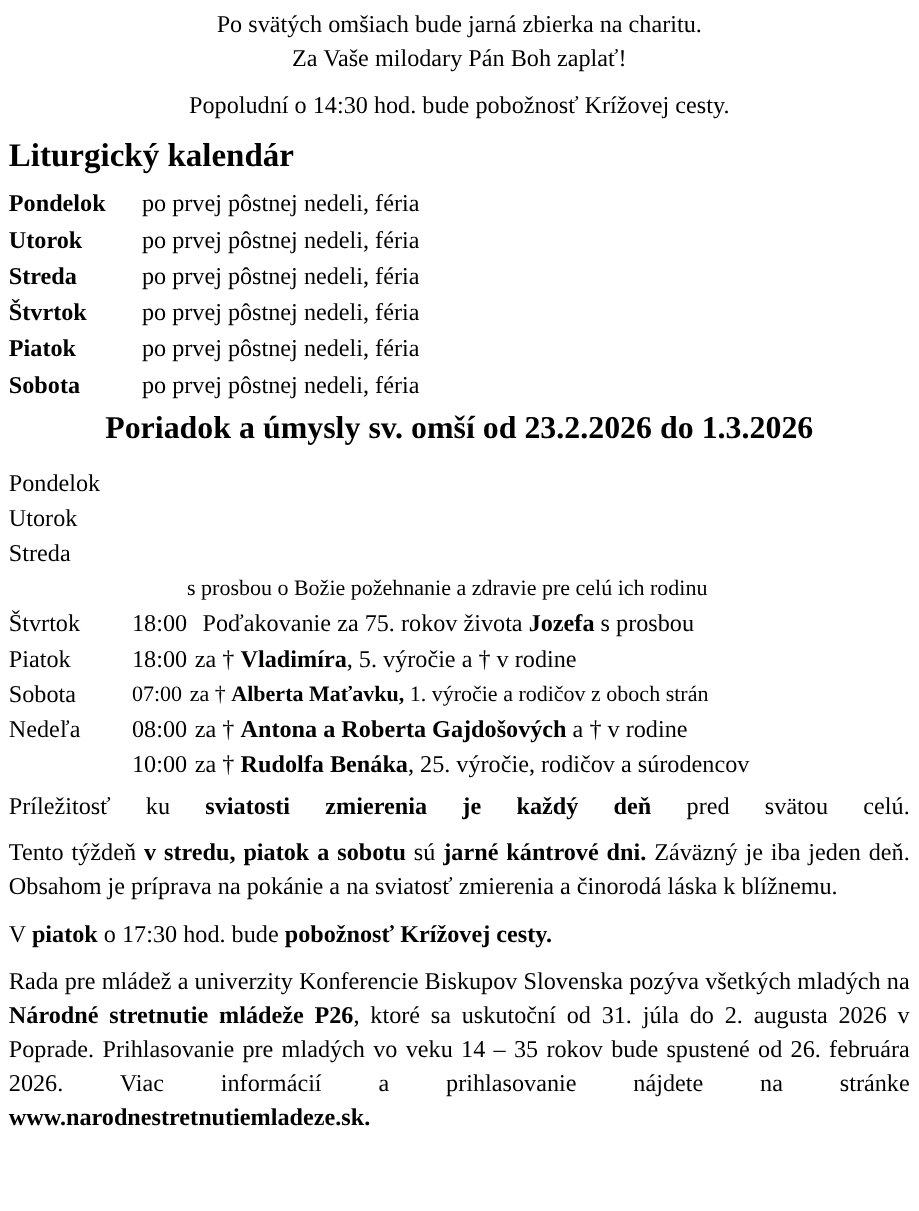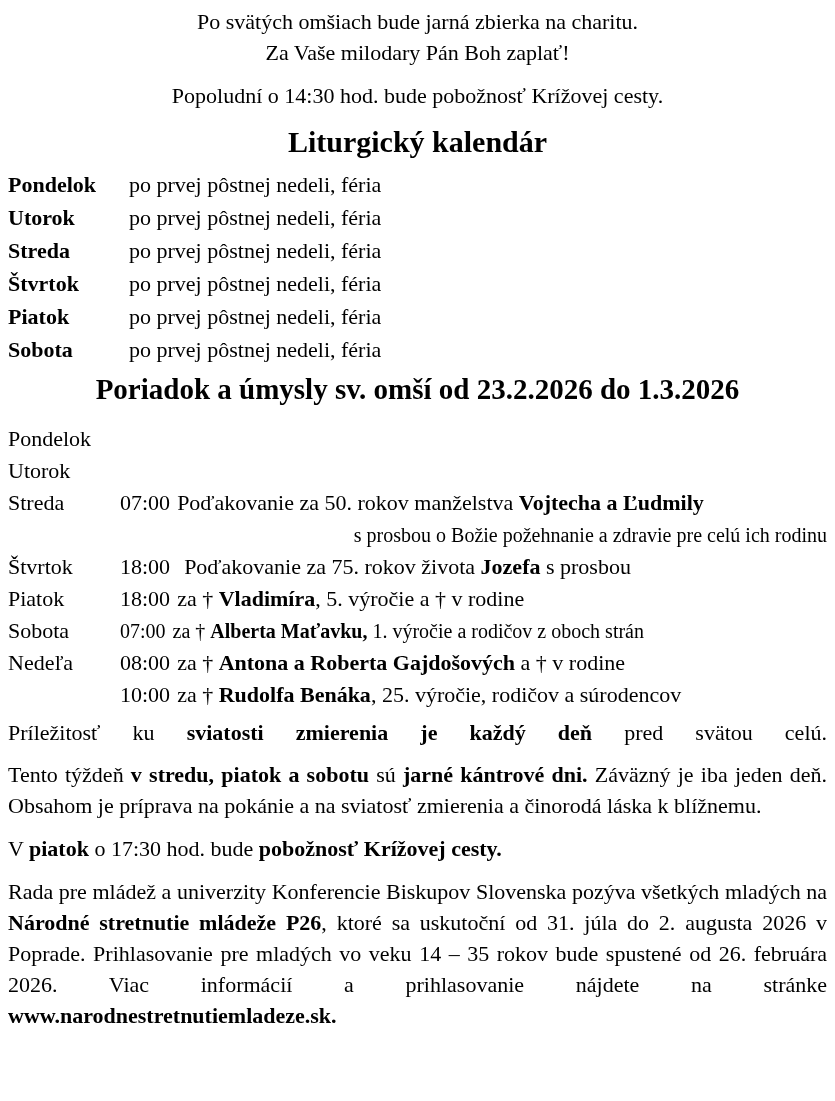--- a/index.html
+++ b/index.html
@@ -23,21 +23,20 @@
     background: #ffffff;
   }
   .center { text-align: center; }
   .announce-line { line-height: 31px; }
   .announce-line.spaced { margin-top: 12px; }
 
   .h1 {
     font-size: 30px;
     font-weight: bold;
     line-height: 36px;
-    text-align: center;
     margin-top: 13px;
     margin-bottom: 8px;
   }
   .h2 {
     font-size: 29px;
     font-weight: bold;
     line-height: 36px;
     text-align: center;
     margin-top: 5px;
     margin-bottom: 16px;
@@ -45,21 +44,21 @@
 
   .cal-row { display: flex; line-height: 33px; }
   .cal-day { width: 121px; flex-shrink: 0; font-weight: bold; }
   .cal-desc { flex: 1; }
 
   .s-row { display: flex; line-height: 32px; }
   .s-day { width: 112px; flex-shrink: 0; }
   .s-content { flex: 1; }
   .s-time { margin-right: 7px; }
   .s-time.wide { margin-right: 14px; }
-  .cont { padding-left: 50px; text-align: right; }
+  .cont { padding-left: 50px; }
   .small { font-size: 20px; }
 
   .para { margin: 11px 0 0 0; line-height: 31px; }
   .para.first { margin-top: 6px; }
   .para.p3gap { margin-top: 12px; }
   .j { text-align: justify; }
   .ja { text-align: justify; text-align-last: justify; }
   .b { font-weight: bold; }
 </style>
 </head>
@@ -104,21 +103,20 @@
 
   <div>
     <div class="s-row">
       <span class="s-day">Pondelok</span>
     </div>
     <div class="s-row">
       <span class="s-day">Utorok</span>
     </div>
     <div class="s-row">
       <span class="s-day">Streda</span>
-      <span class="s-content"><span class="s-time">07:00</span><span><span>Poďakovanie za 50. rokov manželstva </span><span class="b">Vojtecha a Ľudmily</span></span></span>
     </div>
     <div class="s-row">
       <span class="s-day"></span>
       <span class="s-content cont small"><span><span>s prosbou o Božie požehnanie a zdravie pre celú ich rodinu</span></span></span>
     </div>
     <div class="s-row">
       <span class="s-day">Štvrtok</span>
       <span class="s-content"><span class="s-time wide">18:00</span><span><span>Poďakovanie za 75. rokov života </span><span class="b">Jozefa</span><span> s prosbou</span></span></span>
     </div>
     <div class="s-row">

